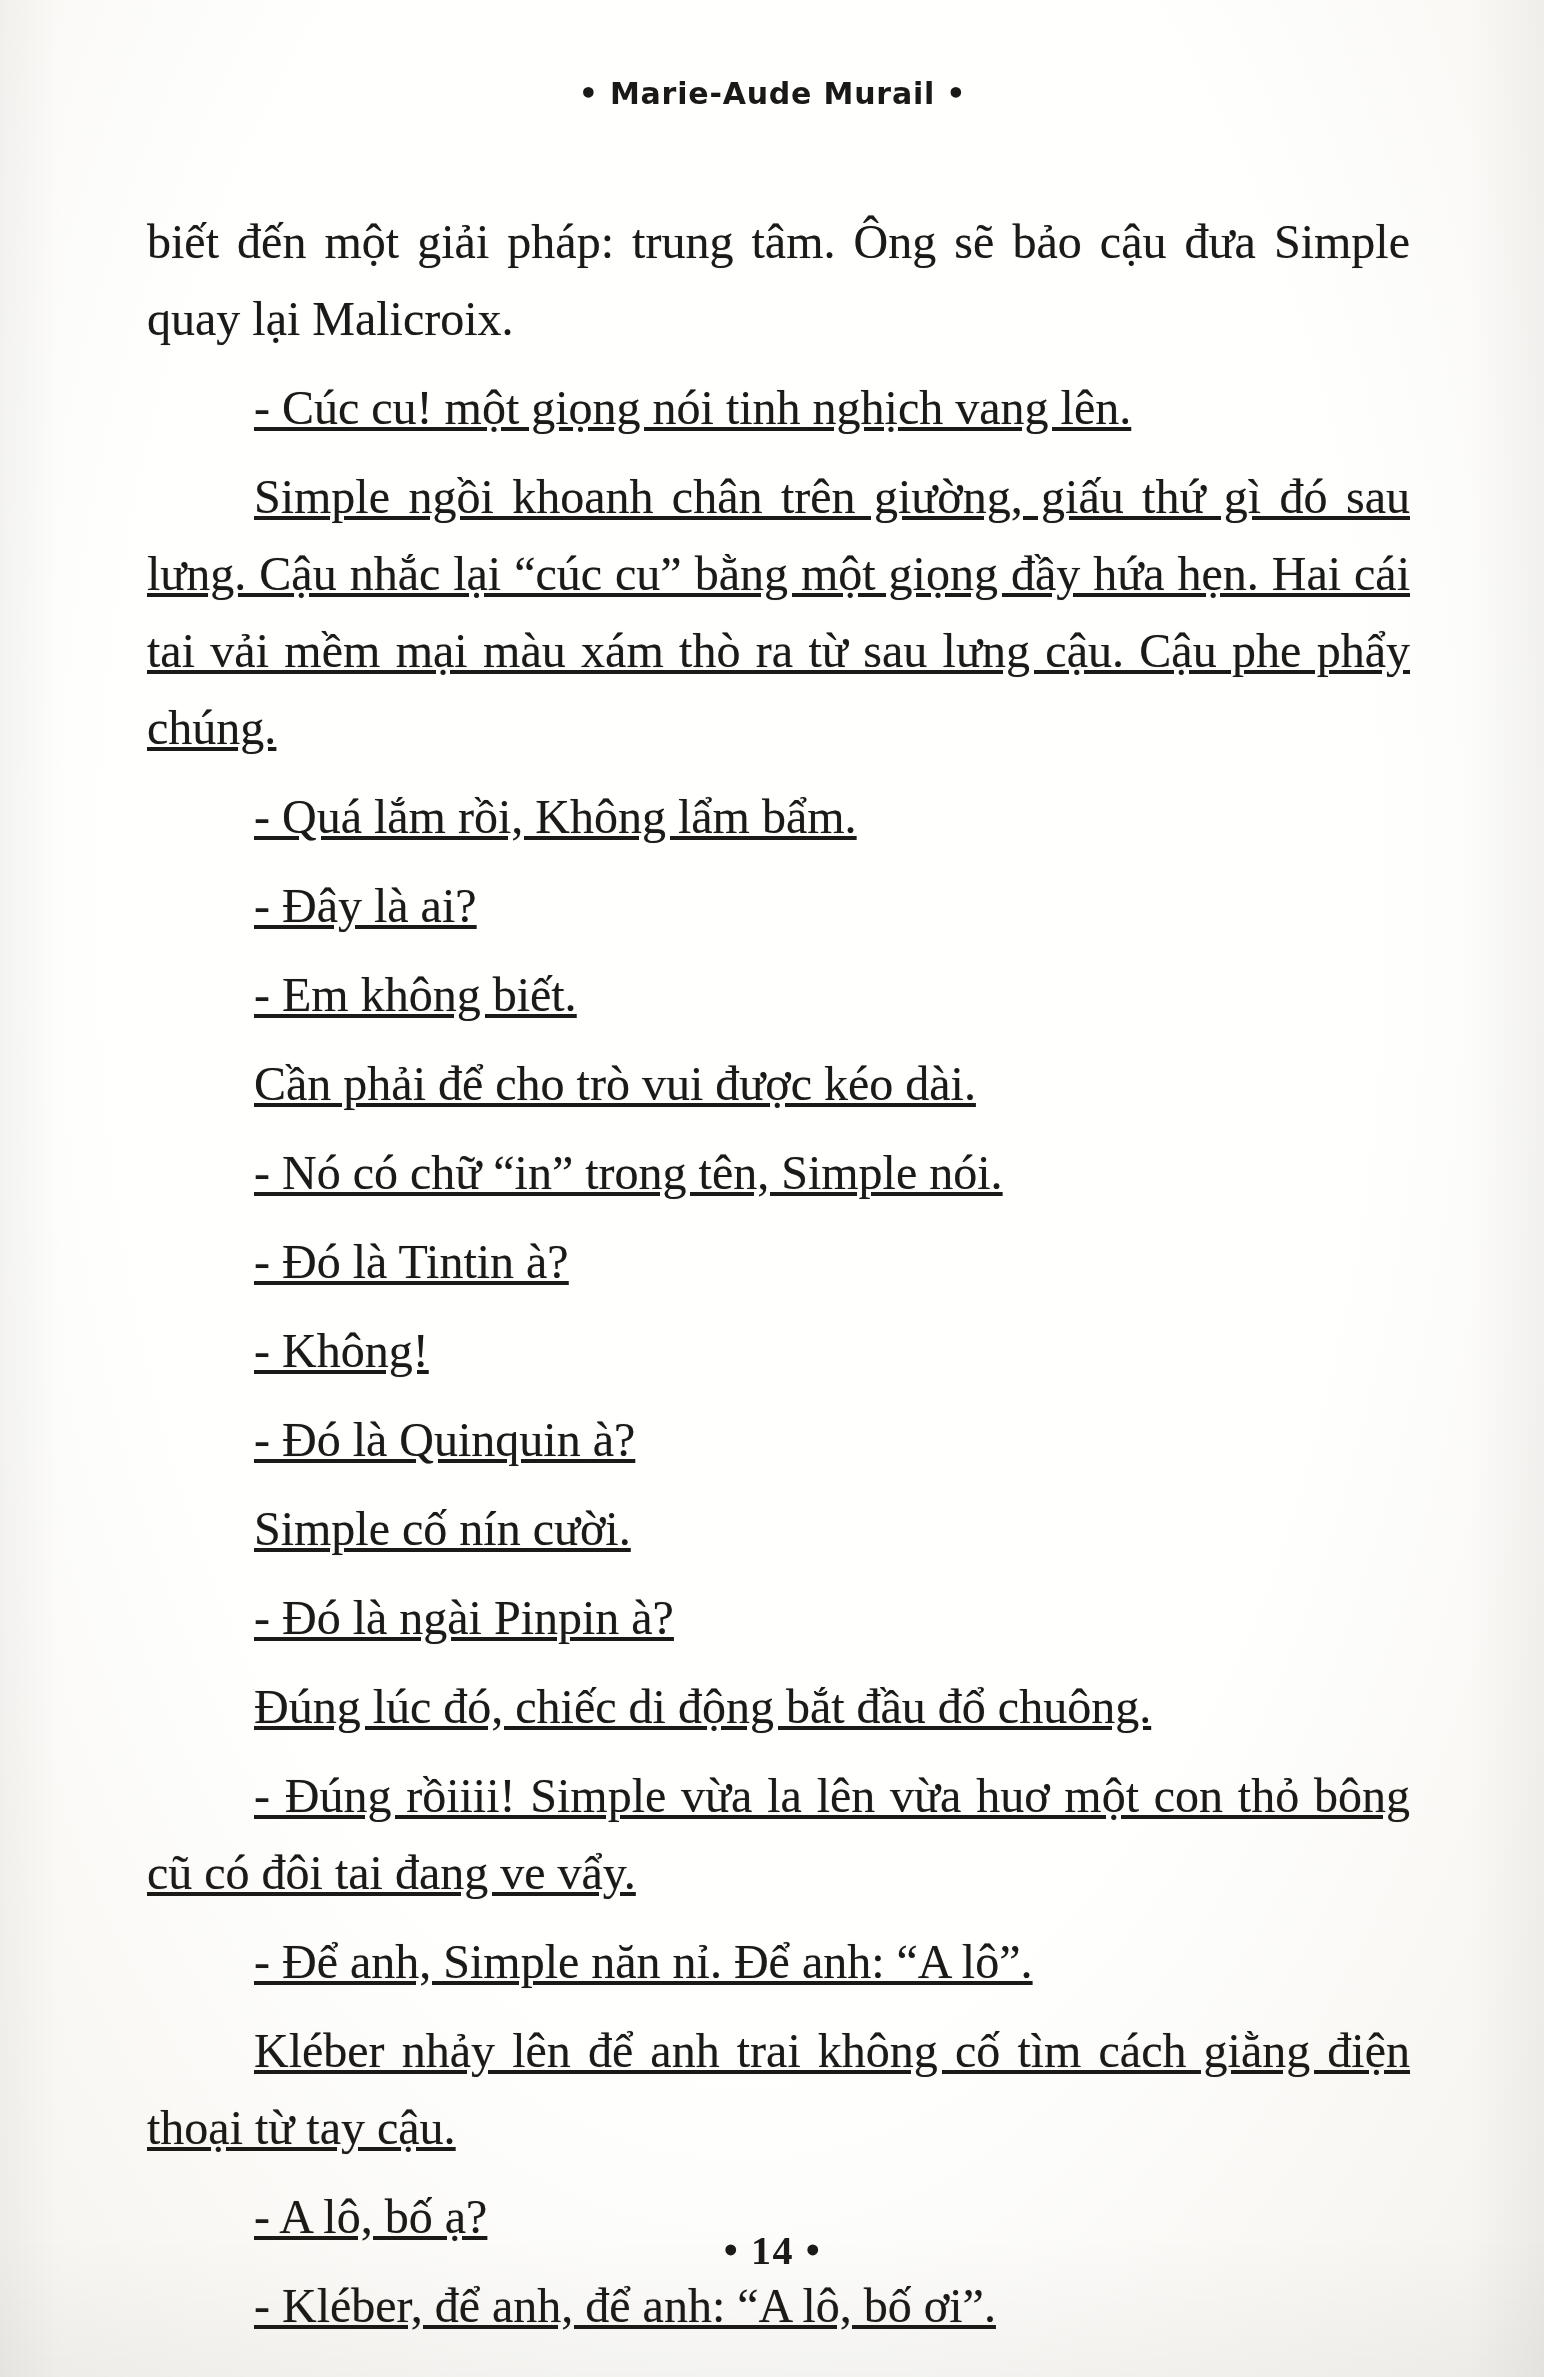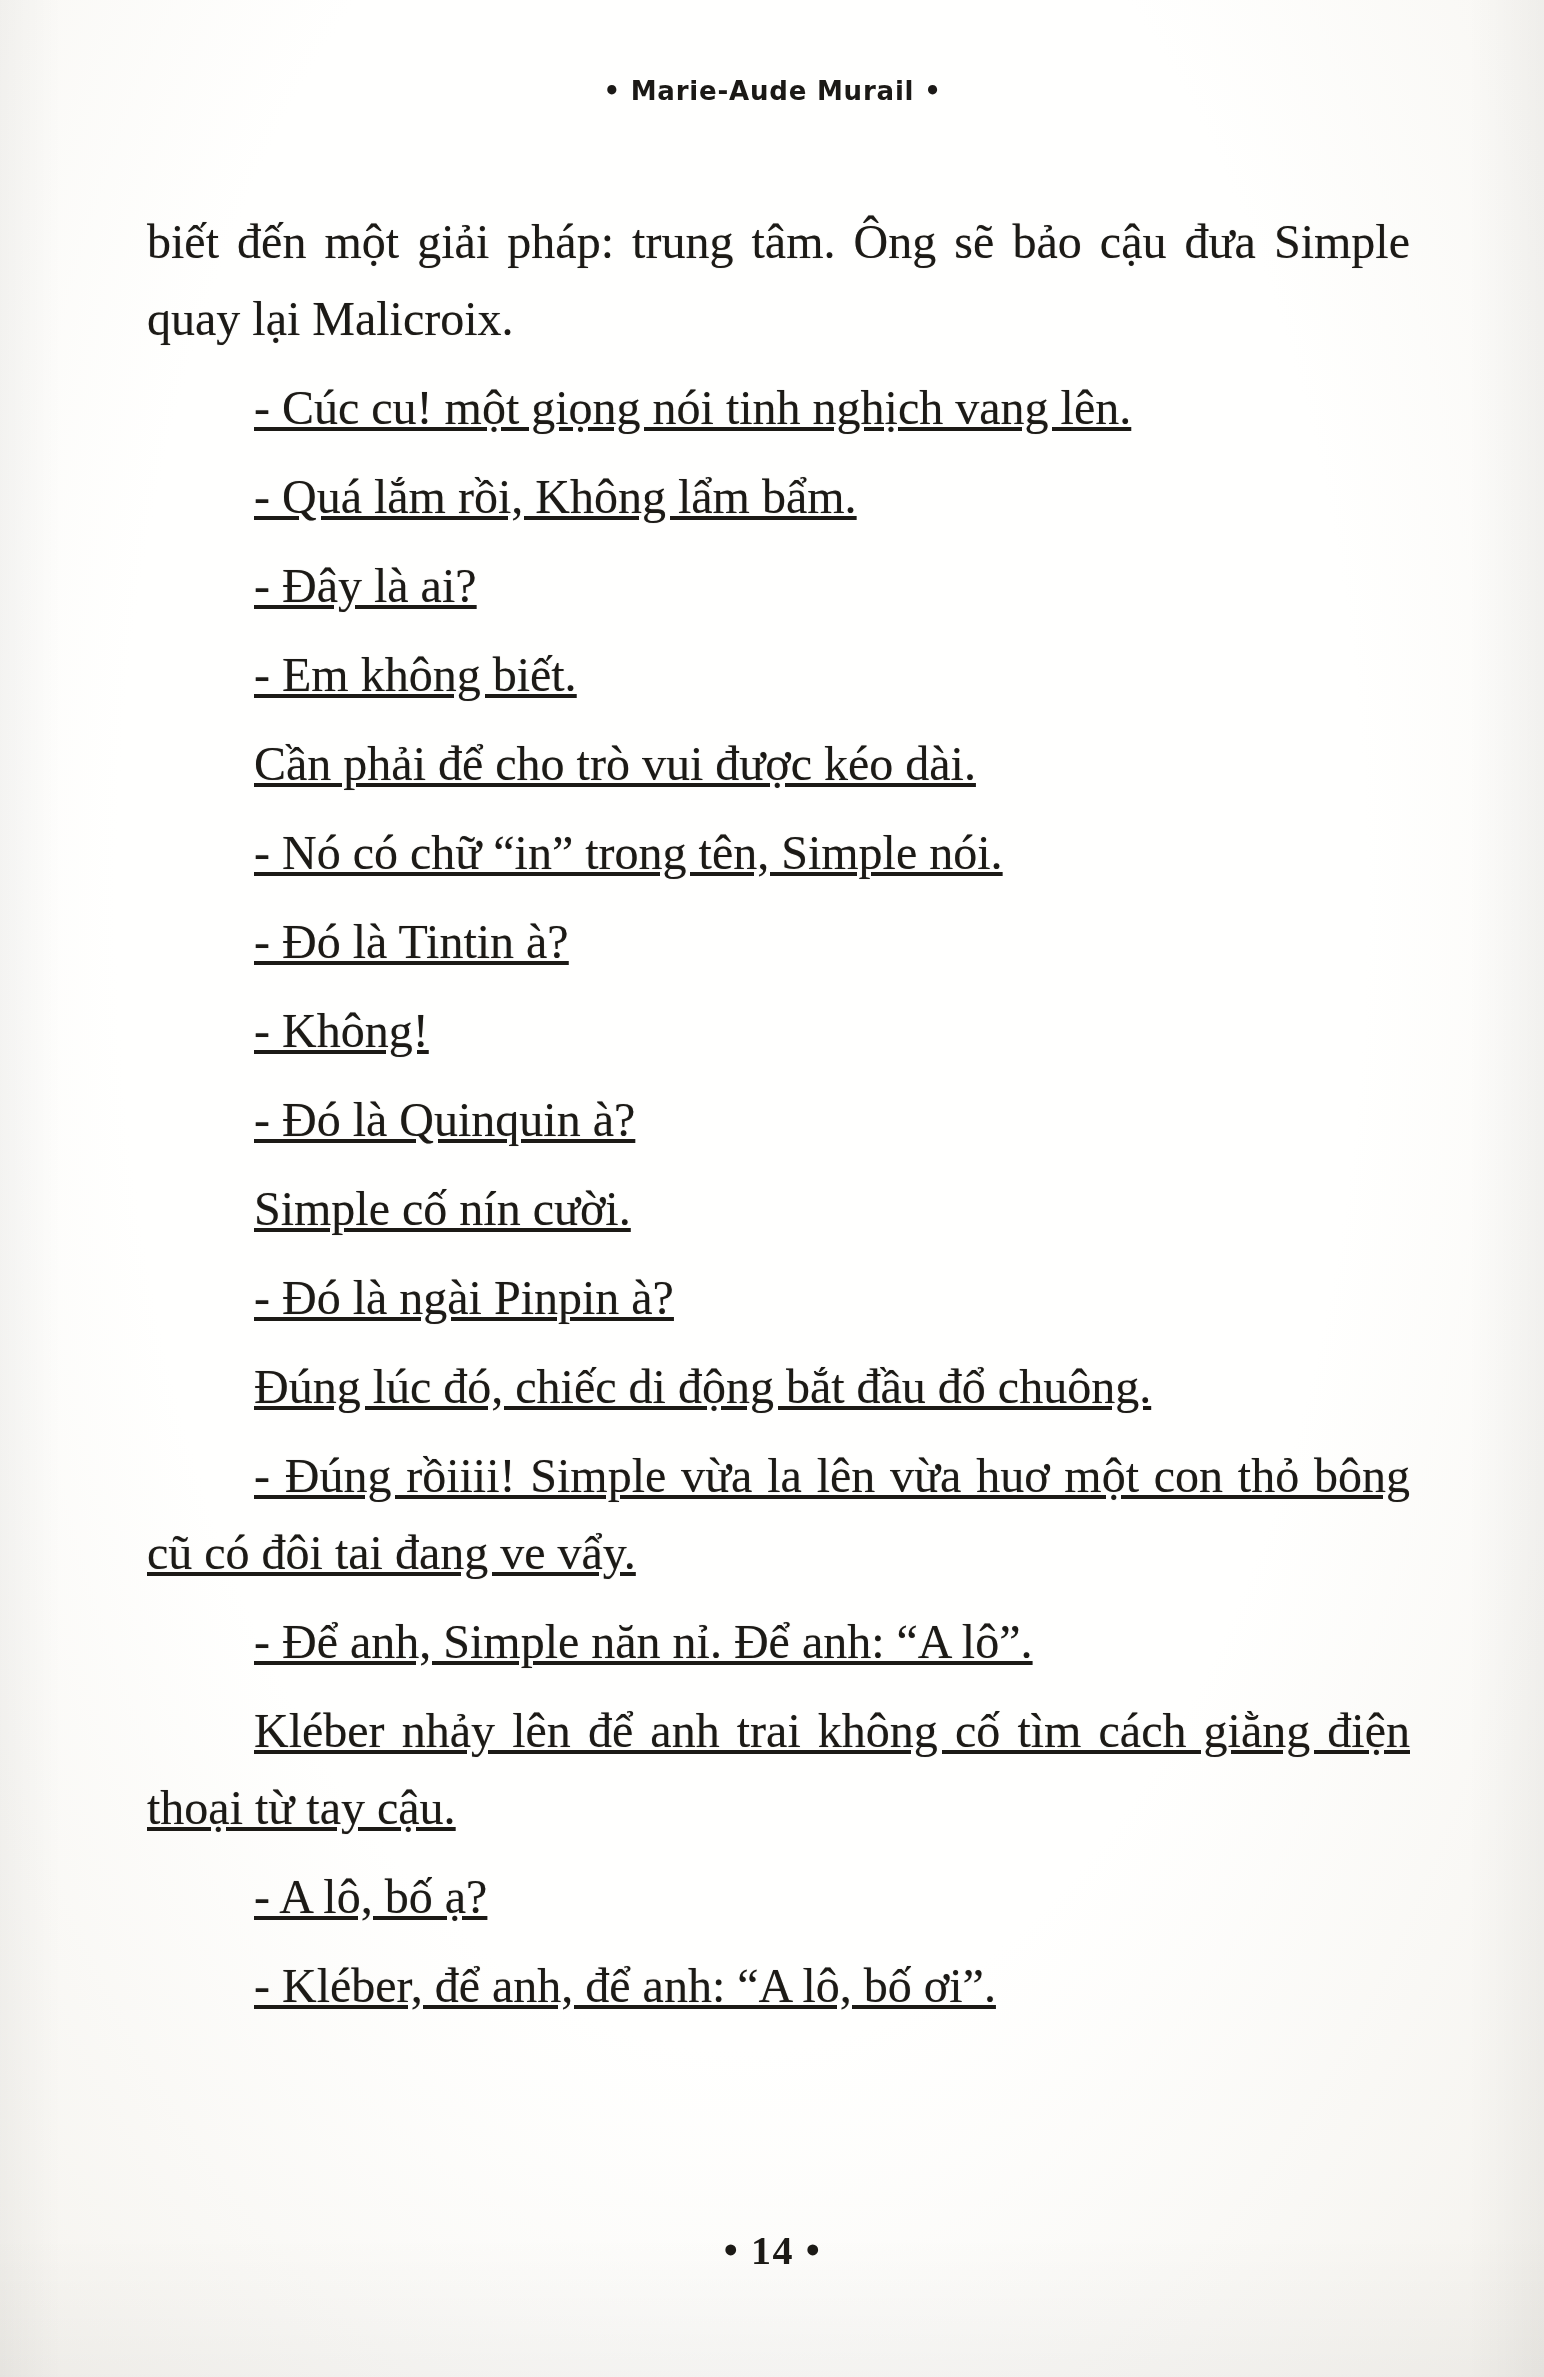--- a/index.html
+++ b/index.html
@@ -33,21 +33,21 @@
       linear-gradient(0deg, rgba(0,0,0,0.03) 0%, rgba(0,0,0,0) 6%);
   }
   .running-header {
     position: absolute;
     top: 76px;
     left: 0;
     width: 100%;
     text-align: center;
     font-family: "DejaVu Sans", sans-serif;
     font-weight: 600;
-    font-size: 26px;
+    font-size: 30px;
     letter-spacing: 0.8px;
     color: #1b1916;
   }
   .body-text {
     position: absolute;
     top: 191px;
     left: 135px;
     width: 1287px;
     font-family: "Liberation Serif", "DejaVu Serif", serif;
     font-size: 48px;
@@ -78,20 +78,21 @@
 </style>
 </head>
 <body>
 
 <div class="page">
   <div class="running-header">• Marie-Aude Murail •</div>
 
   <div class="body-text">
       <p>biết đến một giải pháp: trung tâm. Ông sẽ bảo cậu đưa Simple quay lại Malicroix.</p>
       <p class="indent">- Cúc cu! một giọng nói tinh nghịch vang lên.</p>
+      <p class="indent">Simple ngồi khoanh chân trên giường, giấu thứ gì đó sau lưng. Cậu nhắc lại “cúc cu” bằng một giọng đầy hứa hẹn. Hai cái tai vải mềm mại màu xám thò ra từ sau lưng cậu. Cậu phe phẩy chúng.</p>
       <p class="indent">- Quá lắm rồi, Không lẩm bẩm.</p>
       <p class="indent">- Đây là ai?</p>
       <p class="indent">- Em không biết.</p>
       <p class="indent">Cần phải để cho trò vui được kéo dài.</p>
       <p class="indent">- Nó có chữ “in” trong tên, Simple nói.</p>
       <p class="indent">- Đó là Tintin à?</p>
       <p class="indent">- Không!</p>
       <p class="indent">- Đó là Quinquin à?</p>
       <p class="indent">Simple cố nín cười.</p>
       <p class="indent">- Đó là ngài Pinpin à?</p>

